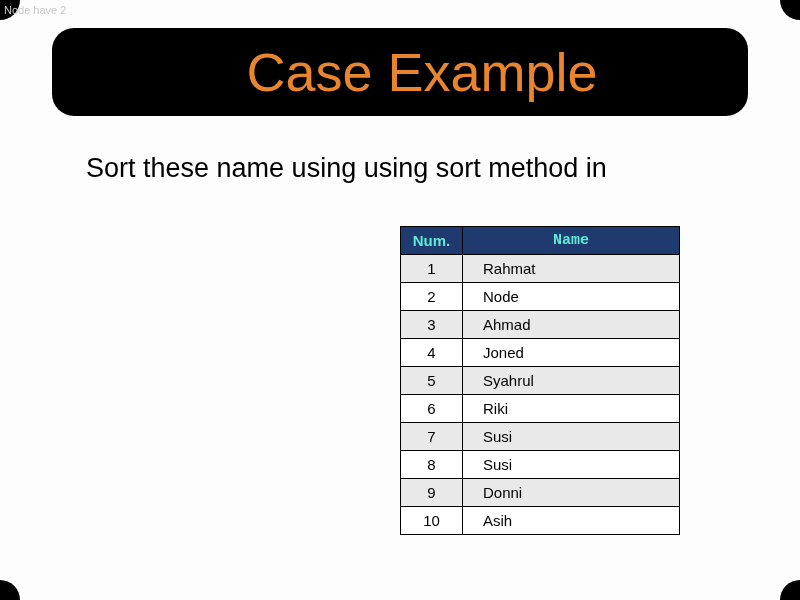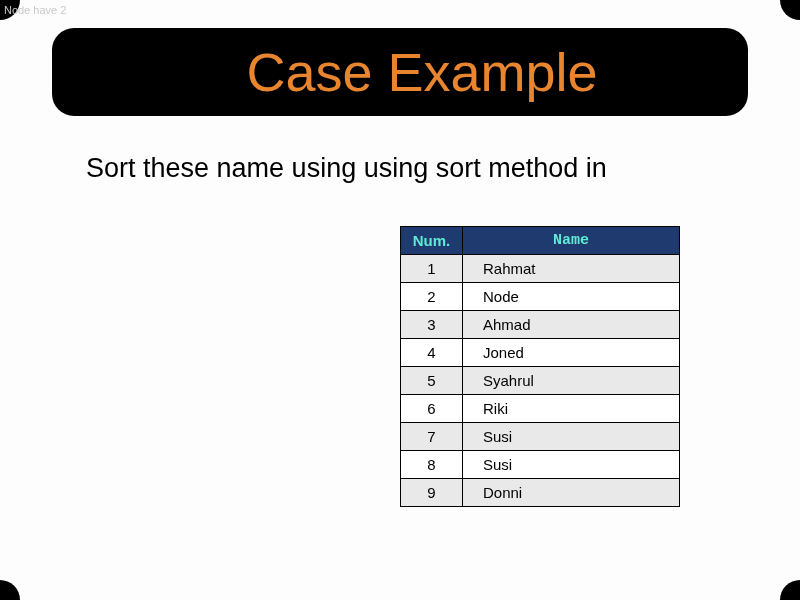--- a/index.html
+++ b/index.html
@@ -144,15 +144,19 @@
           <td class="name">Susi</td>
         </tr>
         <tr>
           <td class="num">8</td>
           <td class="name">Susi</td>
         </tr>
         <tr>
           <td class="num">9</td>
           <td class="name">Donni</td>
         </tr>
+        <tr>
+          <td class="num">10</td>
+          <td class="name">Asih</td>
+        </tr>
       </tbody>
   </table>
 </div>
 
 </body></html>

